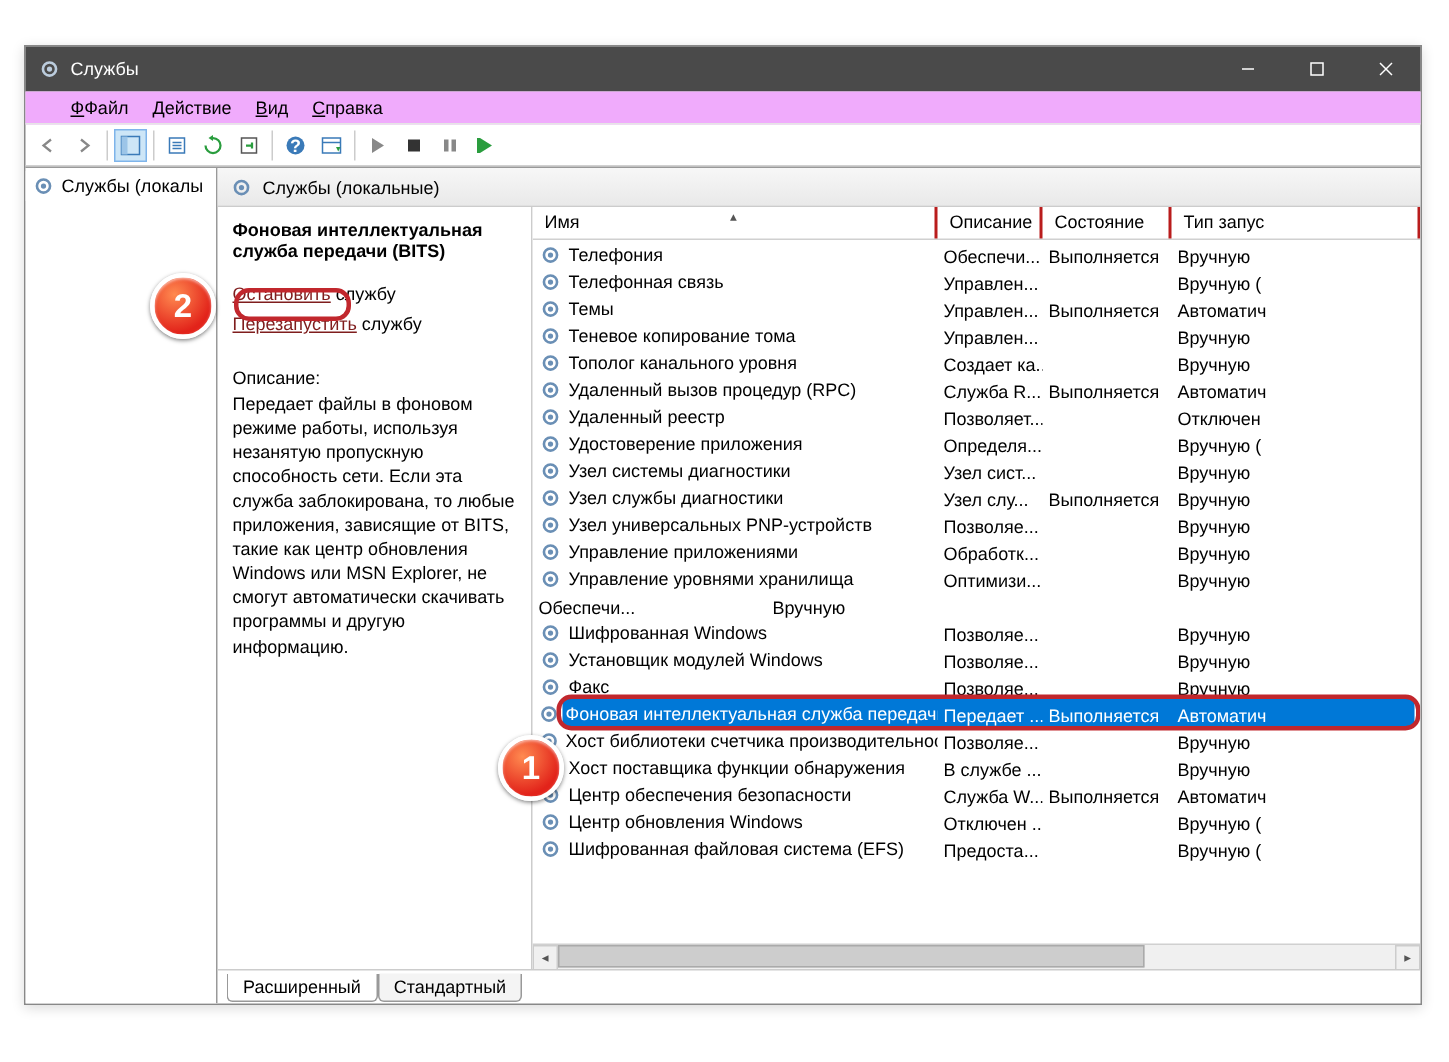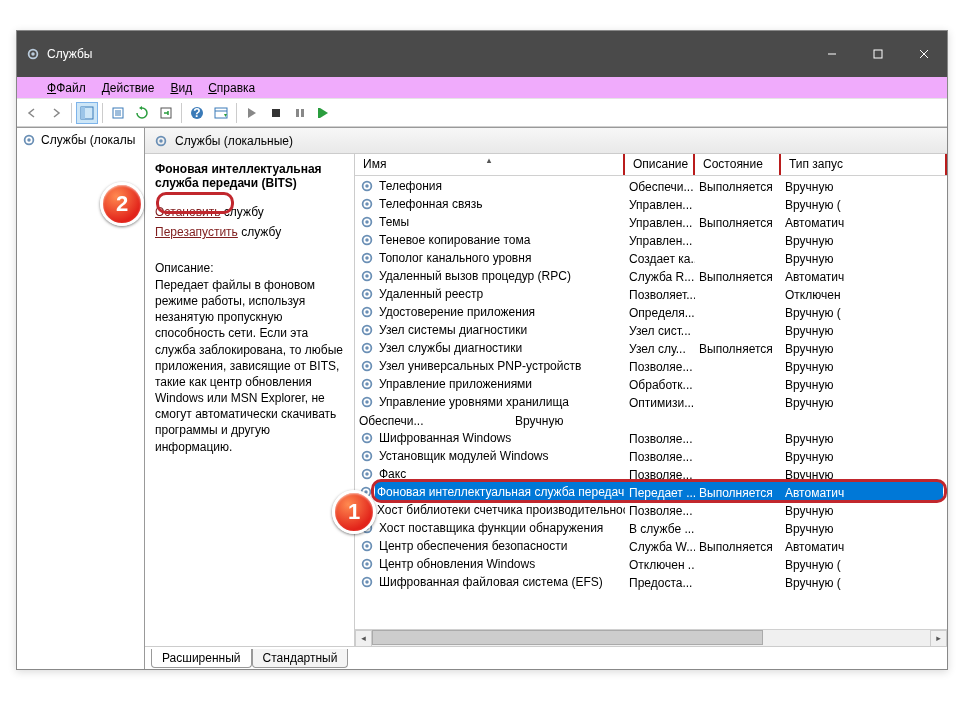--- a/index.html
+++ b/index.html
@@ -1,19 +1,19 @@
 <!DOCTYPE html>
 <html><head>
 <meta charset="utf-8">
 <style>
 * { margin: 0; padding: 0; box-sizing: border-box; font-family: "Segoe UI", Tahoma, sans-serif; font-size: 12px; }
 body { background: #fff; width: 966px; height: 708px; overflow: hidden; }
 
 .window { width: 932px; height: 640px; margin: 30px 16px; border: 1px solid #888; background: #fff; box-shadow: 0 2px 8px rgba(0,0,0,.15); display: flex; flex-direction: column; }
-.titlebar { height: 46px; background: #4a4a4a; color: #fff; display: flex; align-items: center; padding: 0 0 0 8px; }
+.titlebar { height: 30px; background: #4a4a4a; color: #fff; display: flex; align-items: center; padding: 0 0 0 8px; }
 .titlebar .ticon { width:16px;height:16px;margin-right:6px;display:inline-flex;align-items:center;justify-content:center; }
 .titlebar .title { flex: 1; }
 .tbtn { width: 46px; height: 30px; display: flex; align-items: center; justify-content: center; color: #fff; }
 
 .menubar { height: 22px; display:flex; align-items:center; padding: 0 22px; background:#f0abfc; border-bottom:1px solid #e5e5e5; }
 .menubar span { padding: 2px 8px; }
 .menubar span u { text-decoration: underline; }
 
 .toolbar { height: 28px; display:flex; align-items:center; padding: 0 4px; gap:2px; border-bottom:1px solid #d0d0d0; }
 .tb { width:22px;height:22px;display:flex;align-items:center;justify-content:center;border:1px solid transparent; }

